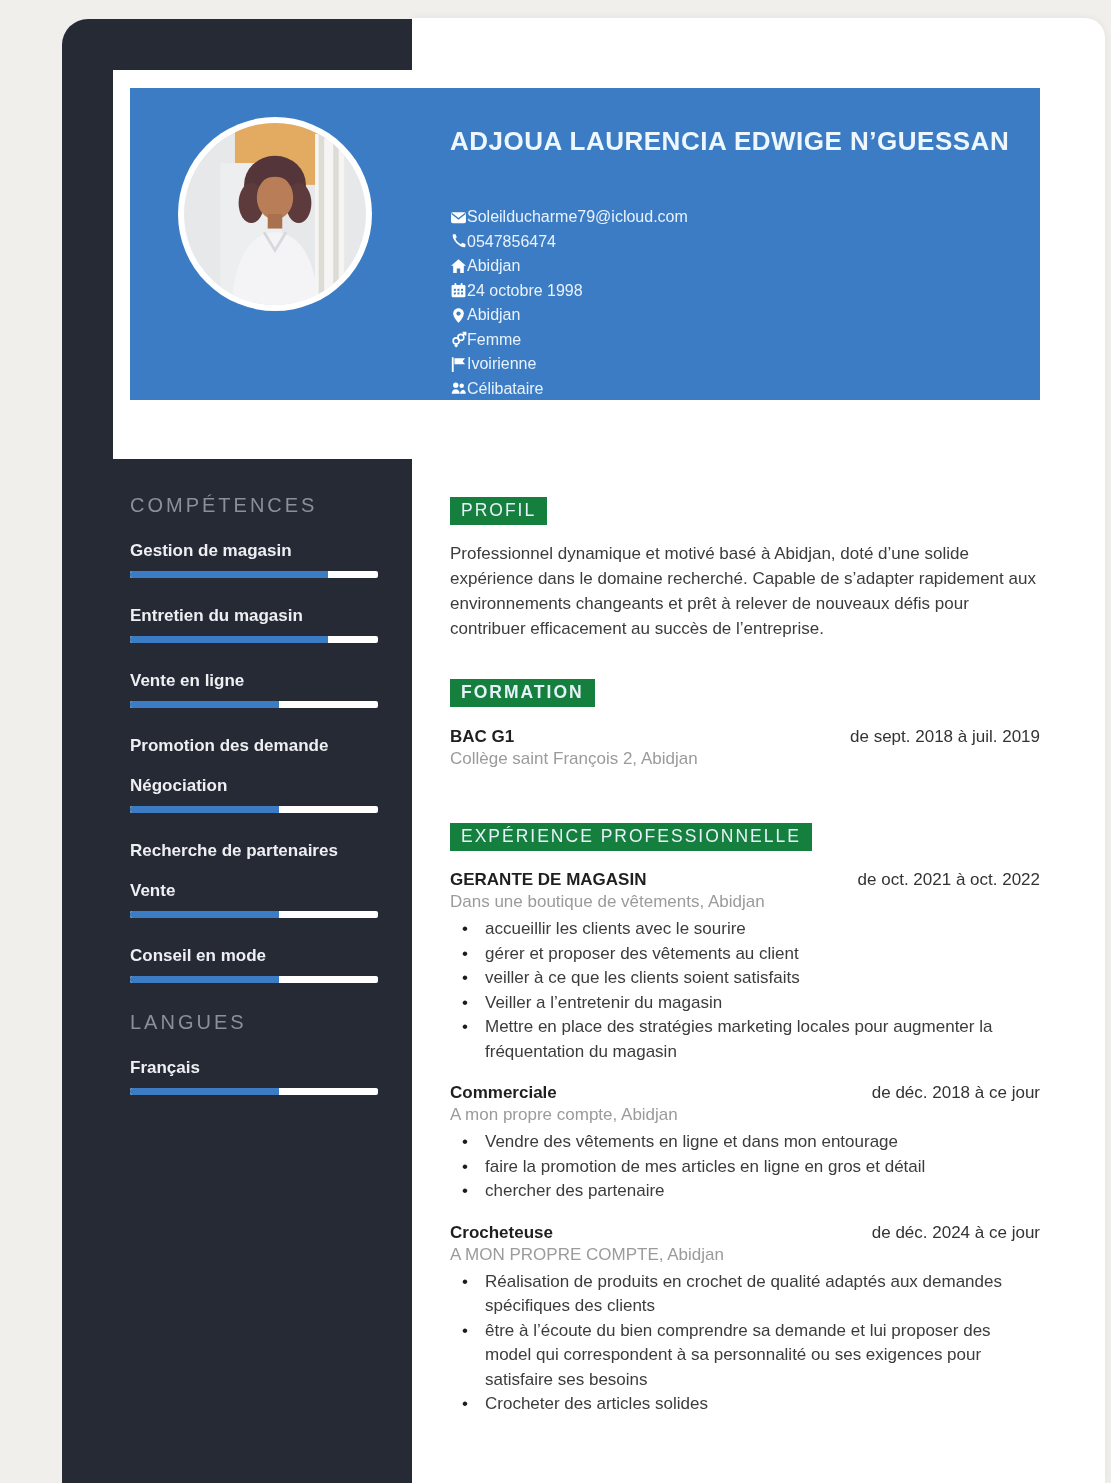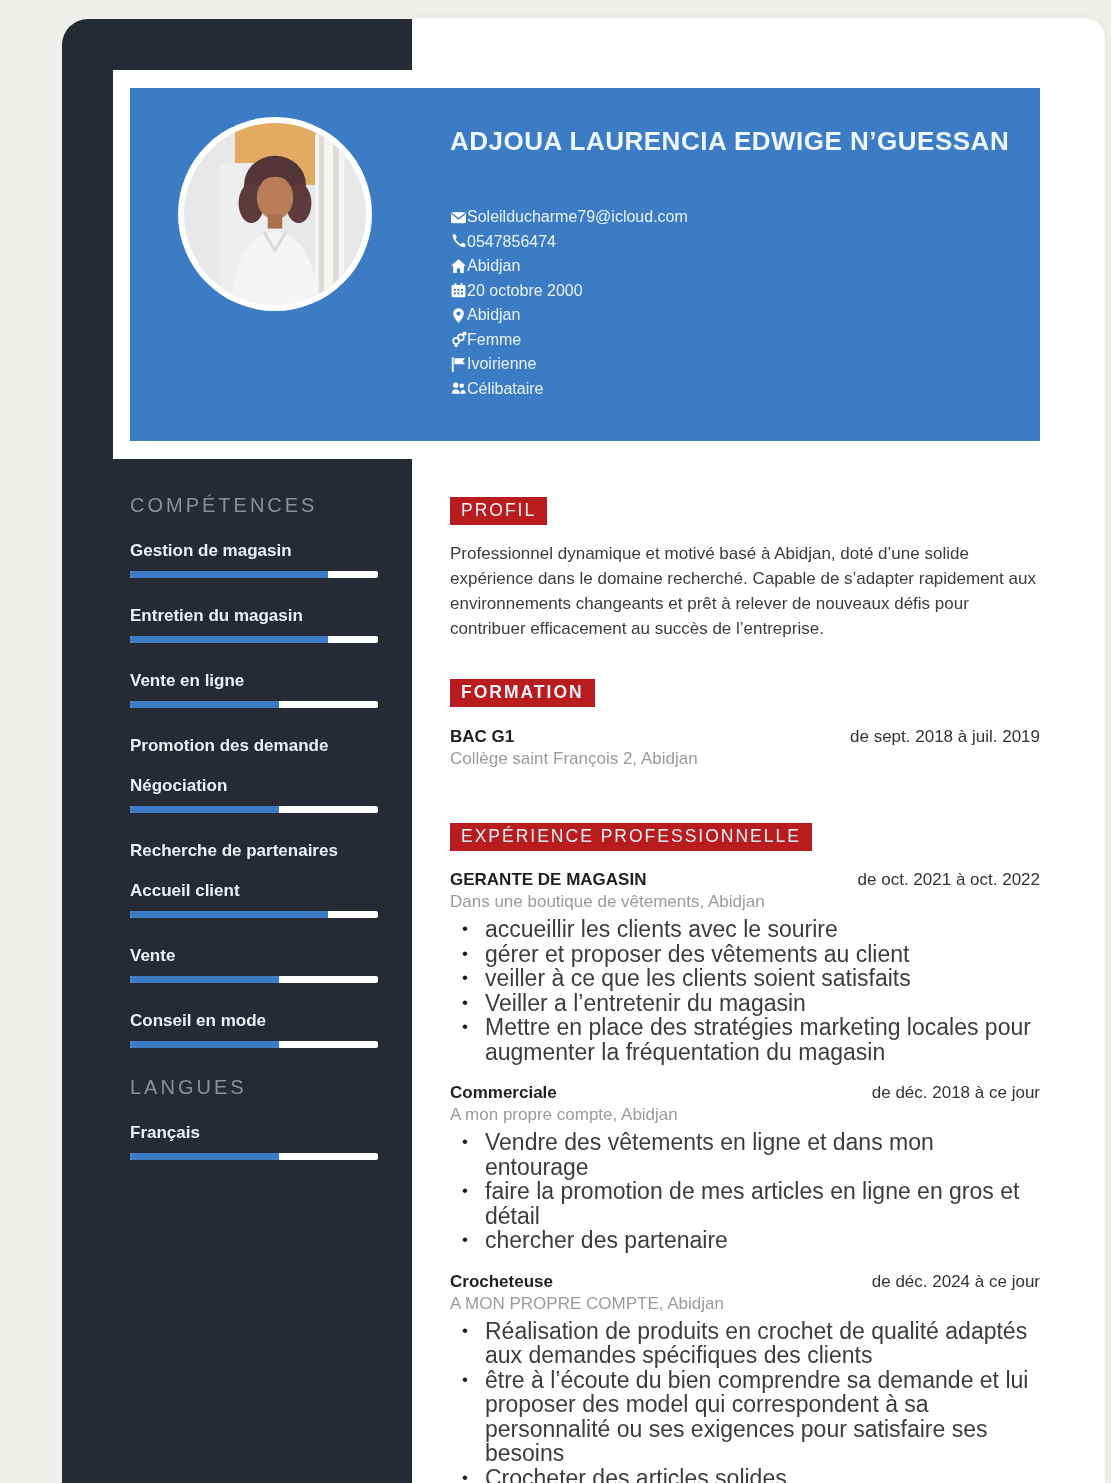--- a/index.html
+++ b/index.html
@@ -19,21 +19,21 @@
   }
   .dark-panel {
     position:absolute; left:62px; top:19px; width:350px; height:1464px;
     background:#262a35; border-top-left-radius:26px;
   }
   .white-frame {
     position:absolute; left:113px; top:70px; width:300px; height:389px;
     background:#ffffff;
   }
   .blue-header {
-    position:absolute; left:130px; top:88px; width:910px; height:353px;
+    position:absolute; left:130px; top:88px; width:910px; height:312px;
     background:#3b7cc4; z-index:5;
   }
   
   .photo-ring {
     position:absolute; left:48px; top:29px; width:194px; height:194px;
     border-radius:50%; background:#ffffff; padding:6px;
   }
   .photo-circle {
     width:182px; height:182px; border-radius:50%; overflow:hidden; display:block;
   }
@@ -62,35 +62,35 @@
   .skill.no-bar { margin-bottom:20px; }
   .skill-label { font-size:17px; color:#edeff3; margin-bottom:10px;font-weight:bold; }
   .skill-bar { height:7px; background:#ffffff; border-radius:2px; overflow:hidden; }
   .skill-fill { height:100%; background:#3b7cc4; border-radius:2px 0 0 2px; }
   .langues-block { margin-top:18px; }
   
   .main {
     position:absolute; left:450px; top:497px; width:590px; z-index:6;
   }
   .chip {
-    display:inline-block; background:#b91c1c; color:#e8f1fb;
+    display:inline-block; background:#15803d; color:#e8f1fb;
     font-size:17.5px; letter-spacing:2px; padding:3px 11px 4px;
   }
   .profil-text { margin-top:16px; font-size:17px; line-height:25px; color:#3c3c3c; }
   .chip-formation { margin-top:20px;font-weight:bold; }
   .entry-row { display:flex; justify-content:space-between; align-items:baseline; margin-top:20px; }
   .degree { font-size:17px; font-weight:bold; color:#1f1f1f; }
   .entry-date { font-size:17px; color:#333333; }
   .place { font-size:17px; color:#9b9b9b; margin-top:2px; }
   .chip-exp { margin-top:36px; }
   .job { margin-top:19px; }
   .job-title { font-size:17px; font-weight:bold; color:#1f1f1f; }
   .bullets { list-style:none; margin-top:5px; }
   .bullets li {
-    position:relative; padding-left:35px; font-size:23px; line-height:24.5px; color:#3c3c3c;
+    position:relative; padding-left:35px; font-size:17px; line-height:24.5px; color:#3c3c3c;
   }
   .bullets li::before {
     content:"\2022"; position:absolute; left:12px; top:0; color:#1c1c1c; font-size:17px;
   }
 </style>
 </head>
 <body>
 
 <div class="white-page"></div>
 <div class="dark-panel"></div>
@@ -143,21 +143,21 @@
           <rect x="10" y="1" width="1.8" height="3" rx=".9" fill="#fff"></rect>
           <g fill="#3b7cc4">
             <rect x="3.6" y="6.4" width="1.9" height="1.9"></rect>
             <rect x="7" y="6.4" width="1.9" height="1.9"></rect>
             <rect x="10.4" y="6.4" width="1.9" height="1.9"></rect>
             <rect x="3.6" y="9.8" width="1.9" height="1.9"></rect>
             <rect x="7" y="9.8" width="1.9" height="1.9"></rect>
             <rect x="10.4" y="9.8" width="1.9" height="1.9"></rect>
           </g>
         </svg>
-      <span>20 octobre 2000</span>
+      <span>24 octobre 1998</span>
     </li>
     <li>
       <svg class="cicon" viewBox="0 0 16 16">
           <path d="M8 1.2 C5.2 1.2 3 3.4 3 6.2 C3 10 8 15 8 15 C8 15 13 10 13 6.2 C13 3.4 10.8 1.2 8 1.2 Z" fill="#fff"></path>
           <circle cx="8" cy="6.2" r="2" fill="#3b7cc4"></circle>
         </svg>
       <span>Abidjan</span>
     </li>
     <li>
       <svg class="cicon" viewBox="0 0 16 16" stroke="#fff" stroke-width="1.5" fill="none">
@@ -212,26 +212,20 @@
     <div class="skill-label">Promotion des demande</div>
   </div>
   <div class="skill">
     <div class="skill-label">Négociation</div>
     <div class="skill-bar">
         <div class="skill-fill" style="width: 60%;"></div>
       </div>
   </div>
   <div class="skill no-bar">
     <div class="skill-label">Recherche de partenaires</div>
-  </div>
-  <div class="skill">
-    <div class="skill-label">Accueil client</div>
-    <div class="skill-bar">
-        <div class="skill-fill" style="width: 80%;"></div>
-      </div>
   </div>
   <div class="skill">
     <div class="skill-label">Vente</div>
     <div class="skill-bar">
         <div class="skill-fill" style="width: 60%;"></div>
       </div>
   </div>
   <div class="skill">
     <div class="skill-label">Conseil en mode</div>
     <div class="skill-bar">

